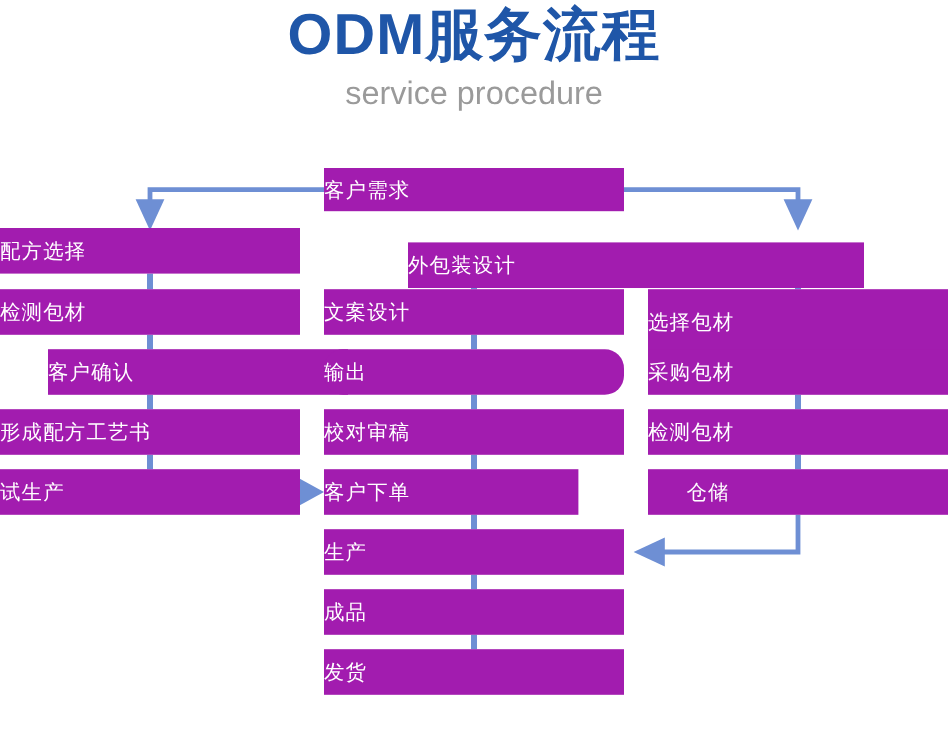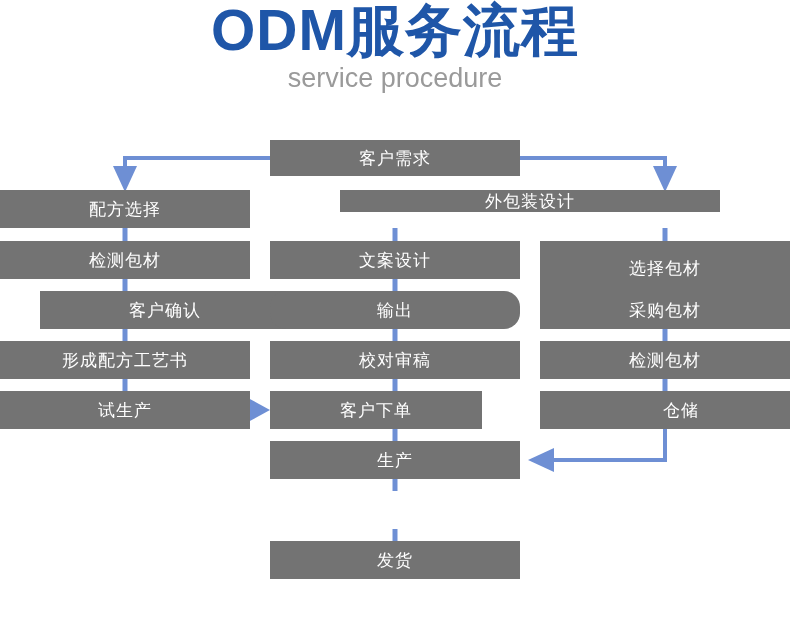--- a/index.html
+++ b/index.html
@@ -20,21 +20,21 @@
     position: absolute;
     left: 0;
     top: 0;
     width: 790px;
     height: 120px;
     text-align: center;
   }
   #page-title {
     margin: 0;
     padding-top: 2px;
-    font-size: 57px;
+    font-size: 48px;
     font-weight: bold;
     letter-spacing: 1px;
     color: #1f56a8;
     line-height: 56px;
     white-space: nowrap;
   }
   #page-subtitle {
     margin: 0;
     padding-top: 4px;
     font-size: 27px;
@@ -56,27 +56,26 @@
     position: absolute;
     left: 0;
     top: 0;
     width: 790px;
     height: 628px;
   }
 
   .node {
     position: absolute;
     box-sizing: border-box;
-    background: #737373;
+    background: #a21caf;
     color: #ffffff;
     font-size: 17px;
     line-height: 1;
     display: flex;
     align-items: center;
-    justify-content: center;
     text-align: center;
     white-space: nowrap;
     letter-spacing: 1px;
   }
 </style>
 </head>
 <body>
 
 <div id="header">
   <h1 id="page-title">ODM服务流程</h1>
@@ -132,21 +131,21 @@
   </svg>
 
   <div class="node" style="left:270px; top:140px; width:250px; height:36px;">
     <span>客户需求</span>
   </div>
 
   <div class="node" style="left:0px; top:190px; width:250px; height:38px;">
     <span>配方选择</span>
   </div>
 
-  <div class="node" style="left:340px; top:190px; width:380px; height:22px;">
+  <div class="node" style="left:340px; top:202px; width:380px; height:38px;">
     <span>外包装设计</span>
   </div>
 
   <div class="node" style="left:0px; top:241px; width:250px; height:38px;">
     <span>检测包材</span>
   </div>
 
   <div class="node" style="left:270px; top:241px; width:250px; height:38px;">
     <span>文案设计</span>
   </div>
@@ -188,18 +187,21 @@
   </div>
 
   <div class="node" style="left:540px; top:391px; width:250px; height:38px;padding-left:32px;">
     <span>仓储</span>
   </div>
 
   <div class="node" style="left:270px; top:441px; width:250px; height:38px;">
     <span>生产</span>
   </div>
 
+  <div class="node" style="left:270px; top:491px; width:250px; height:38px;">
+    <span>成品</span>
+  </div>
 
   <div class="node" style="left:270px; top:541px; width:250px; height:38px;">
     <span>发货</span>
   </div>
 
 </div>
 
 </body></html>

